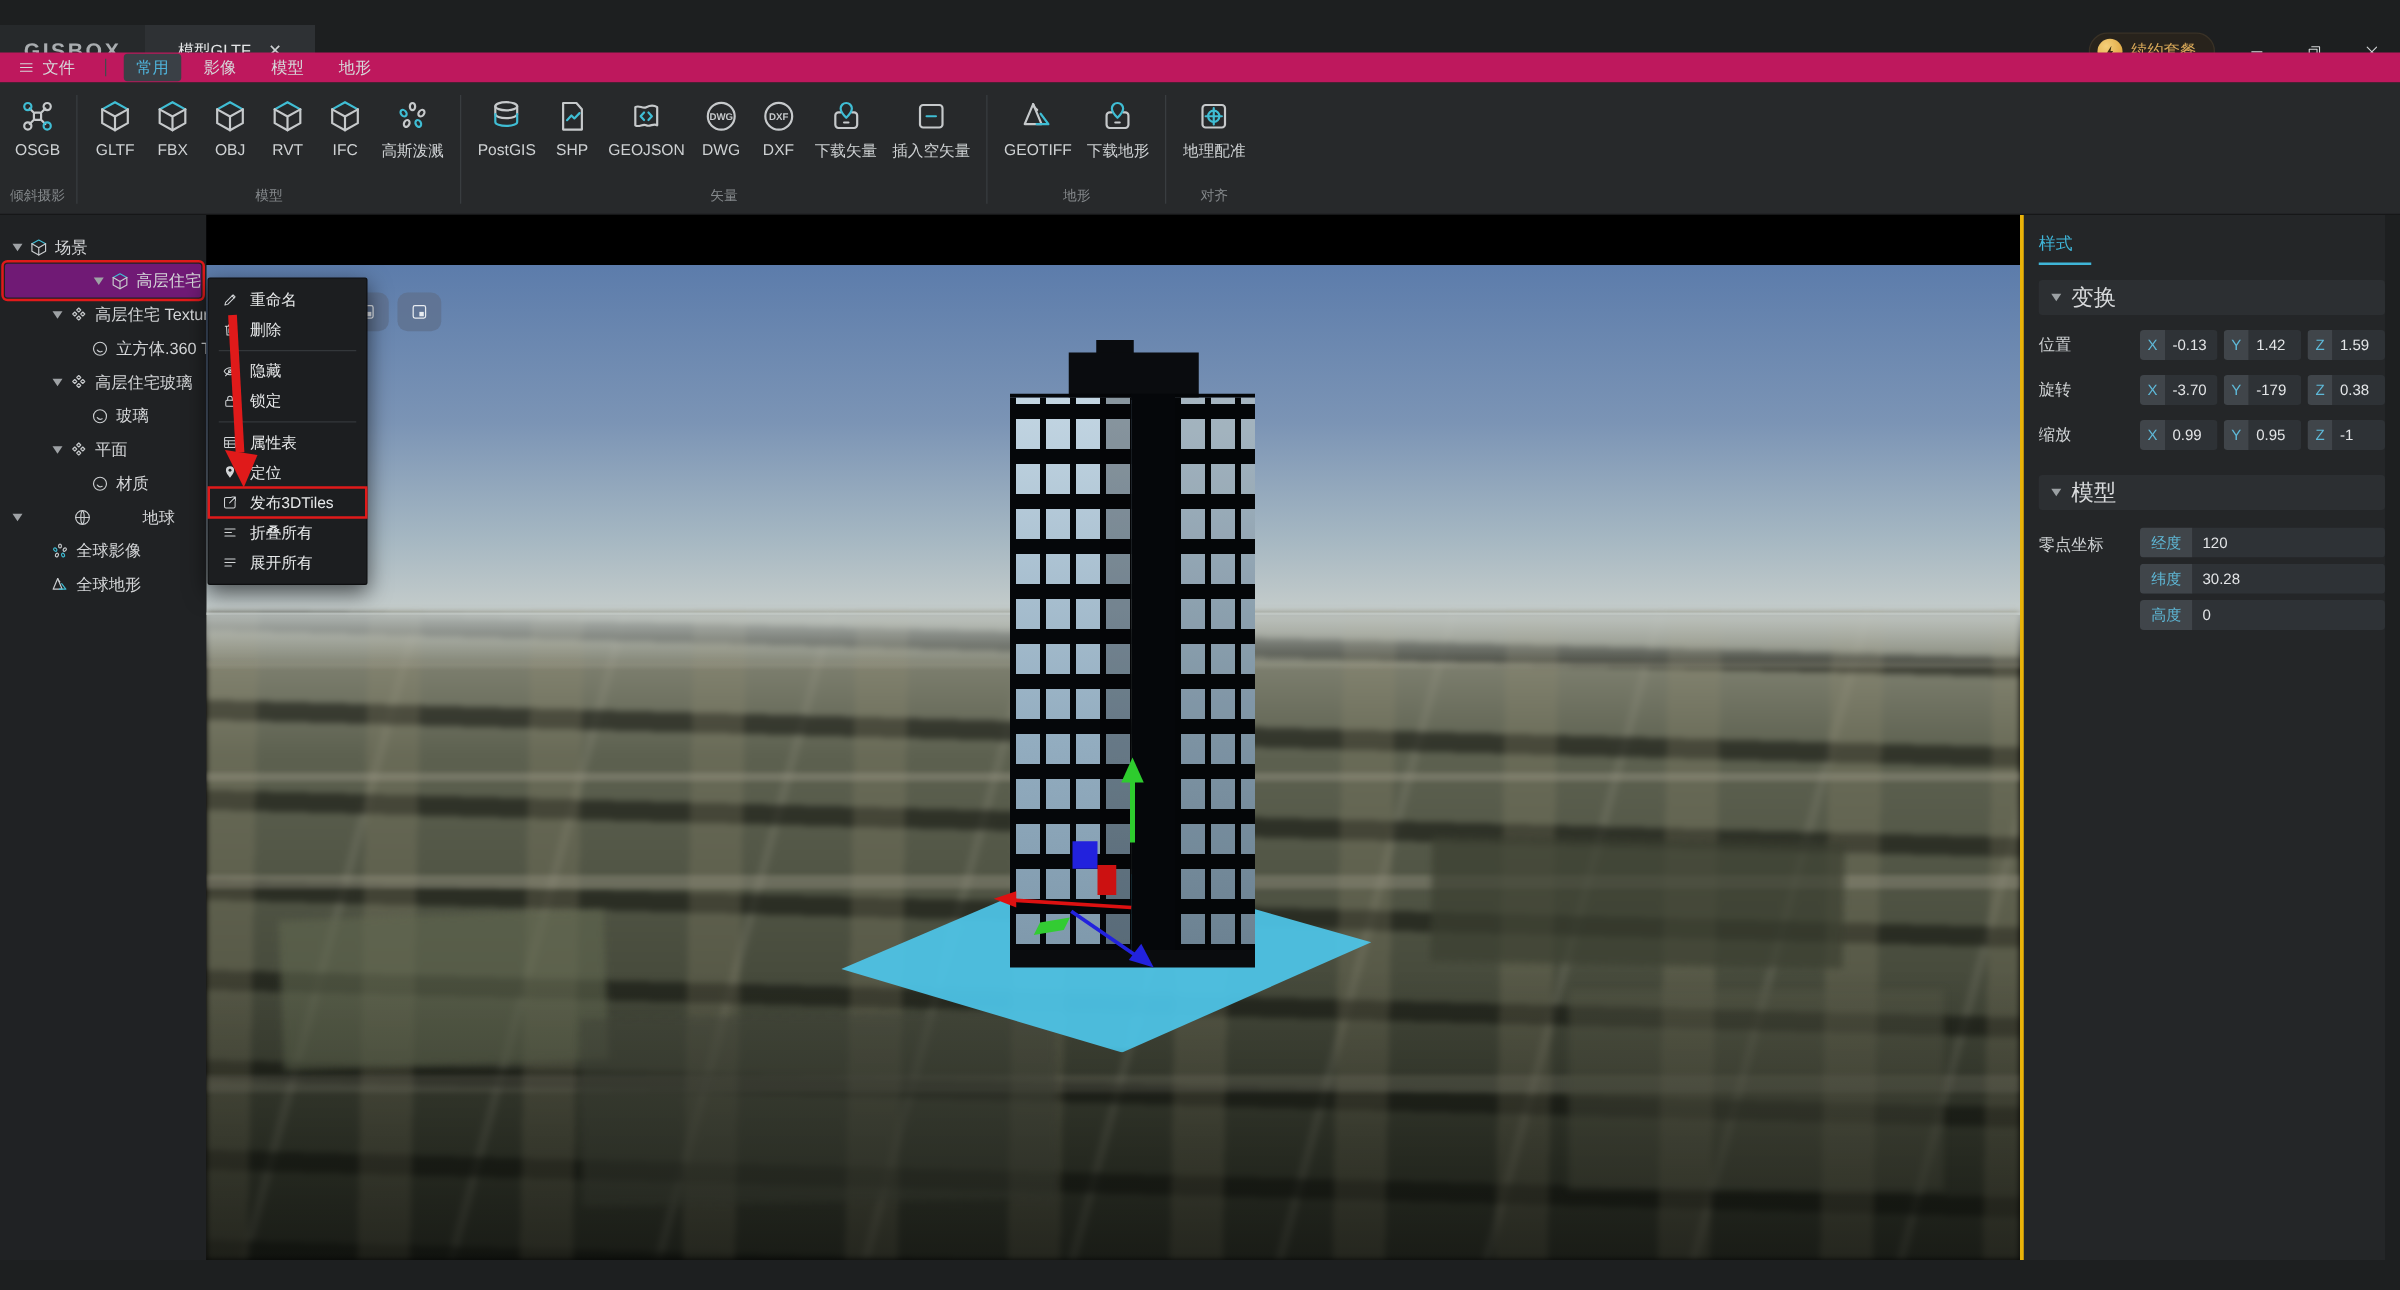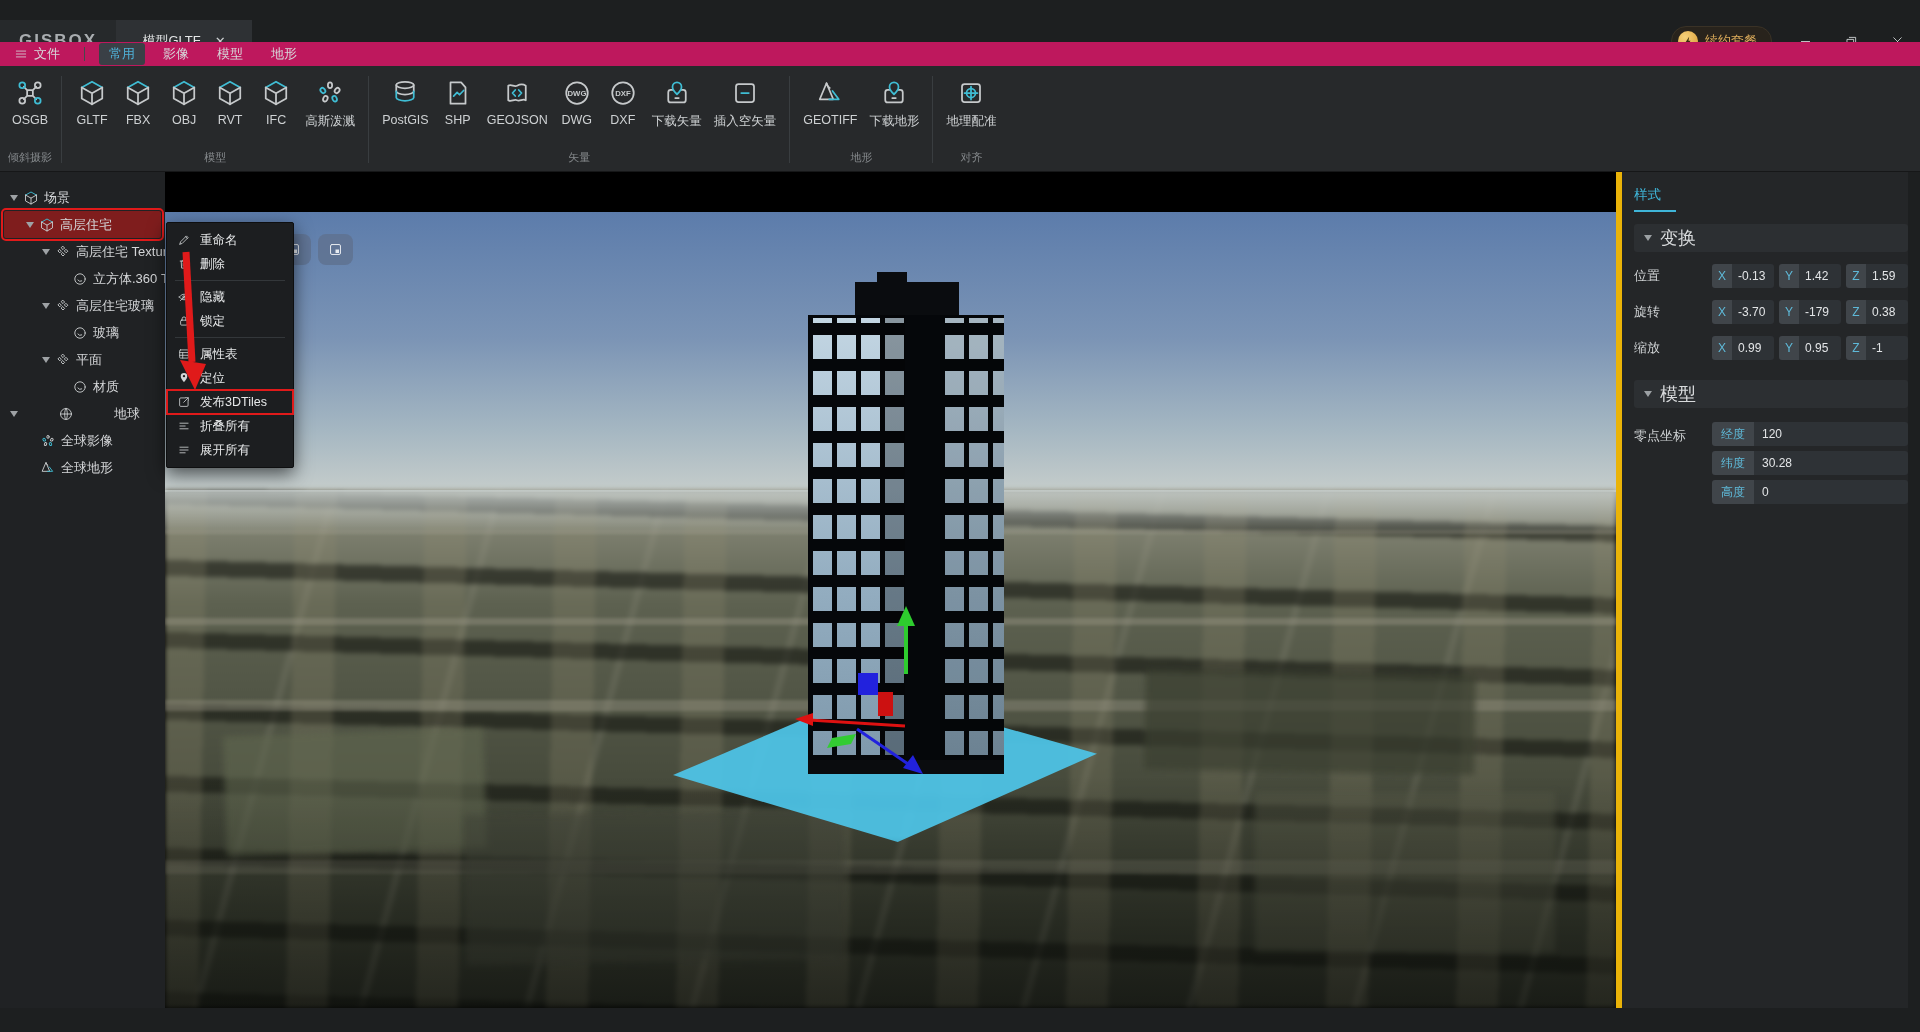--- a/index.html
+++ b/index.html
@@ -36,21 +36,21 @@
   .rbtns { display:flex; align-items:flex-start; padding-top:8px; height:84px; }
   .rbtn { background:none; border:none; color:#c6c9cb; display:flex; flex-direction:column; align-items:center; gap:5px; min-width:46px; padding:2px 6px; font-family:inherit; cursor:pointer; }
   .rbtn svg { width:30px; height:30px; }
   .rlabel { font-size:12.5px; color:#ced1d3; white-space:nowrap; }
   .glabel { font-size:11px; color:#85898c; line-height:13px; margin-top:-1px; }
   .rsep { width:1px; background:#393d40; margin:8px 3px; }
 
   
   .sidebar { position:absolute; left:0; top:172px; width:165px; height:836px; background:#202224; padding-top:12px; overflow:hidden; }
   .trow { height:27px; margin:0 4px; display:flex; align-items:center; gap:5px; font-size:13px; color:#d4d6d8; white-space:nowrap; border-radius:2px; }
-  .trow.selected { background:#7f1d1d; }
+  .trow.selected { background:#701a75;justify-content:flex-end; }
   .trow.annotated { outline:2.5px solid var(--ann); outline-offset:1px; }
   .caret { width:0; height:0; border-left:4.5px solid transparent; border-right:4.5px solid transparent; border-top:6px solid #9ea2a5; flex:none; }
   .caret-spacer { width:9px; flex:none; }
   .trow svg { width:16px; height:16px; flex:none; color:#c9ccce; }
 
   
   .viewport { position:absolute; left:165px; top:172px; width:1451px; height:836px; overflow:hidden; background:#000; }
   .vstrip { position:absolute; left:0; top:0; width:100%; height:40px; background:#2a2d2f; border-bottom:1px solid #212325; display:flex; align-items:center; justify-content:flex-end; gap:10px; padding-right:14px; z-index:6; }
   .vbtn { font-size:12.5px; color:#b9bcbe; padding:3px 7px; border-radius:3px; letter-spacing:.5px; }
   .vbtn.active { background:#43484d; color:#eef0f1; }
@@ -87,21 +87,21 @@
   .floatbtn svg { width:17px; height:17px; }
 
   
   .ctxmenu { position:absolute; left:166px; top:222px; width:128px; background:#1c1e20; border:1px solid #0e0f10; border-radius:2px; box-shadow:0 6px 18px rgba(0,0,0,.6); padding:5px 0; z-index:40; }
   .cmi { height:24px; display:flex; align-items:center; gap:9px; padding:0 10px; font-size:12.5px; color:#e6e8e9; cursor:pointer; }
   .cmi svg { width:14px; height:14px; color:#d2d5d7; flex:none; }
   .cmi.annotated { outline:2.5px solid var(--ann); outline-offset:-1px; }
   .cmsep { height:1px; background:#33373a; margin:4px 8px; }
 
   
-  .rightpanel { position:absolute; left:1616px; top:172px; width:292px; height:836px; background:#242628; border-left:6px solid #eab308; padding:0 0 0 12px; }
+  .rightpanel { position:absolute; left:1616px; top:172px; width:292px; height:836px; background:#242628; border-left:3px solid #eab308; padding:0 0 0 12px; }
   .rp-tab { padding-top:14px; display:inline-block; font-size:13.5px; color:#3fb5d8; }
   .rp-underline { width:42px; height:2px; background:#3fb5d8; margin-top:6px; }
   .sect { margin-top:12px; height:28px; background:#2c2f32; border-radius:3px; display:flex; align-items:center; gap:8px; padding:0 10px; font-size:18px; color:#d8dadc; }
   .sect .caret { border-top-color:#9ba0a3; }
   .trow-r { display:flex; align-items:center; margin-top:12px; }
   .trow-r .lbl { font-size:13px; color:#cfd2d4; }
   .chips { margin-left:auto; display:flex; gap:5px; }
   .chip { display:flex; height:24px; border-radius:3px; overflow:hidden; }
   .chip .ax { width:20px; background:#40454a; color:#5eb9d8; font-size:12px; display:flex; align-items:center; justify-content:center; }
   .chip .val { width:42px; background:#2e3236; color:#e3e5e7; font-size:12px; display:flex; align-items:center; padding-left:6px; white-space:nowrap; overflow:hidden; }

